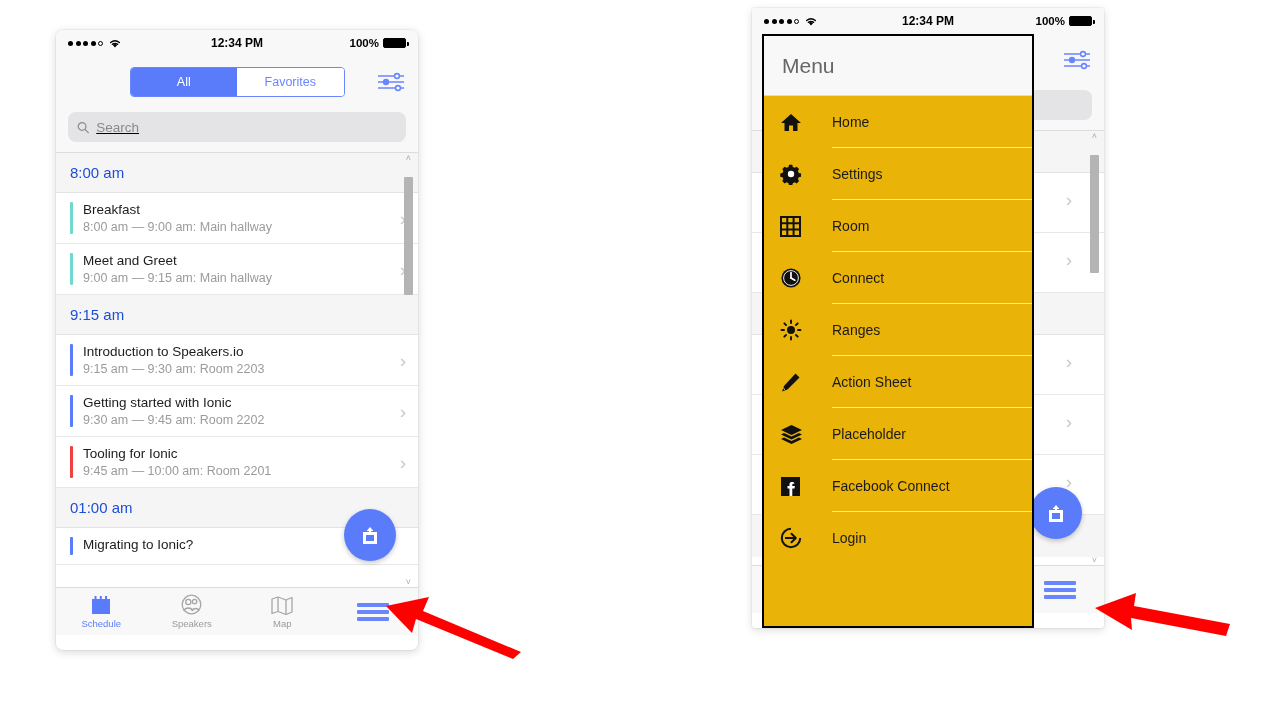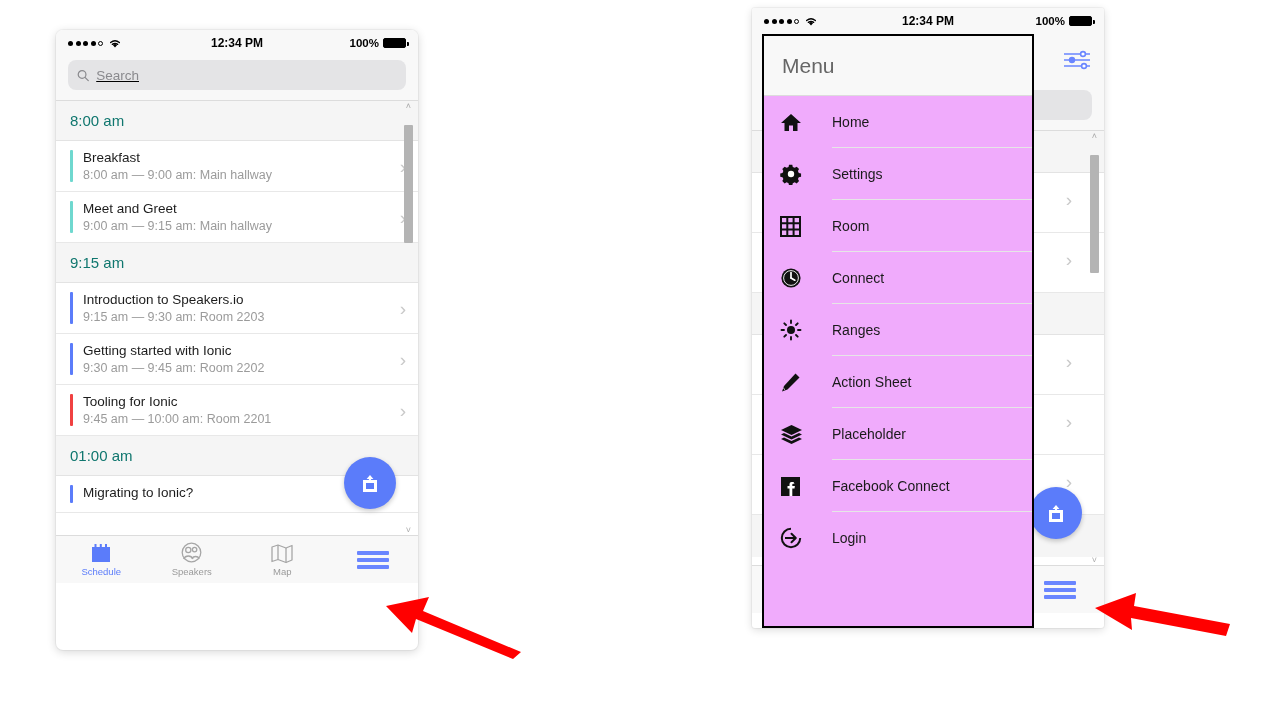--- a/index.html
+++ b/index.html
@@ -107,21 +107,21 @@
   }
   .searchbar input::placeholder { color: #8a8a8e; }
 
   
   .list-area { position: relative; background: #fff; }
   .divider-top { height: 1px; background: #dcdcdc; }
   .group-header {
     background: #f5f5f5;
     padding: 11px 14px;
     font-size: 15px;
-    color: #0f766e;
+    color: #1d4ed8;
     border-bottom: 1px solid #e3e3e3;
   }
   .sched-item {
     display: flex; align-items: center;
     background: #fff;
     padding: 9px 12px 9px 14px;
     border-bottom: 1px solid #e8e8e8;
     position: relative;
     cursor: pointer;
   }
@@ -184,21 +184,21 @@
   .hamburger span {
     display: block; width: 32px; height: 4px;
     background: #6a86ff; border-radius: 1px; margin: 3px 0;
   }
 
   
   .drawer {
     position: absolute;
     left: 10px; top: 26px;
     width: 272px; height: 594px;
-    background: #f0abfc;
+    background: #eab308;
     border: 2px solid #000;
     z-index: 10;
     overflow: hidden;
   }
   .drawer-header {
     height: 60px;
     background: #f8f8f8;
     display: flex; align-items: center;
     padding: 0 18px;
     font-size: 21px; color: #666;
@@ -253,20 +253,35 @@
           <path d="M4.3 6.4 a4.6 4.6 0 0 1 5.4 0" stroke="#000" stroke-width="1.3" fill="none" stroke-linecap="round"></path>
         </svg>
       </div>
       <div class="sb-time">12:34 PM</div>
       <div class="sb-right">
         <span>100%</span>
         <span class="battery"></span>
       </div>
     </div>
 
+    <div class="app-header">
+      <div style="width:30px"></div>
+      <div class="segment">
+        <div class="seg-btn active">All</div>
+        <div class="seg-btn">Favorites</div>
+      </div>
+      <svg class="filter-icon" viewBox="0 0 30 26">
+        <line x1="2" y1="7" x2="28" y2="7" stroke="#6a86ff" stroke-width="1.6"></line>
+        <line x1="2" y1="13" x2="28" y2="13" stroke="#6a86ff" stroke-width="1.6"></line>
+        <line x1="2" y1="19" x2="28" y2="19" stroke="#6a86ff" stroke-width="1.6"></line>
+        <circle cx="21" cy="7" r="2.4" fill="#fff" stroke="#6a86ff" stroke-width="1.6"></circle>
+        <circle cx="10" cy="13" r="2.4" fill="#6a86ff" stroke="#6a86ff" stroke-width="1.6"></circle>
+        <circle cx="22" cy="19" r="2.4" fill="#fff" stroke="#6a86ff" stroke-width="1.6"></circle>
+      </svg>
+    </div>
 
     <div class="searchwrap">
       <div class="searchbar">
         <svg width="13" height="13" viewBox="0 0 13 13">
           <circle cx="5.4" cy="5.4" r="4.1" stroke="#8a8a8e" stroke-width="1.3" fill="none"></circle>
           <line x1="8.5" y1="8.5" x2="12" y2="12" stroke="#8a8a8e" stroke-width="1.3" stroke-linecap="round"></line>
         </svg>
         <input type="text" placeholder="Search" style="">
       </div>
     </div>

